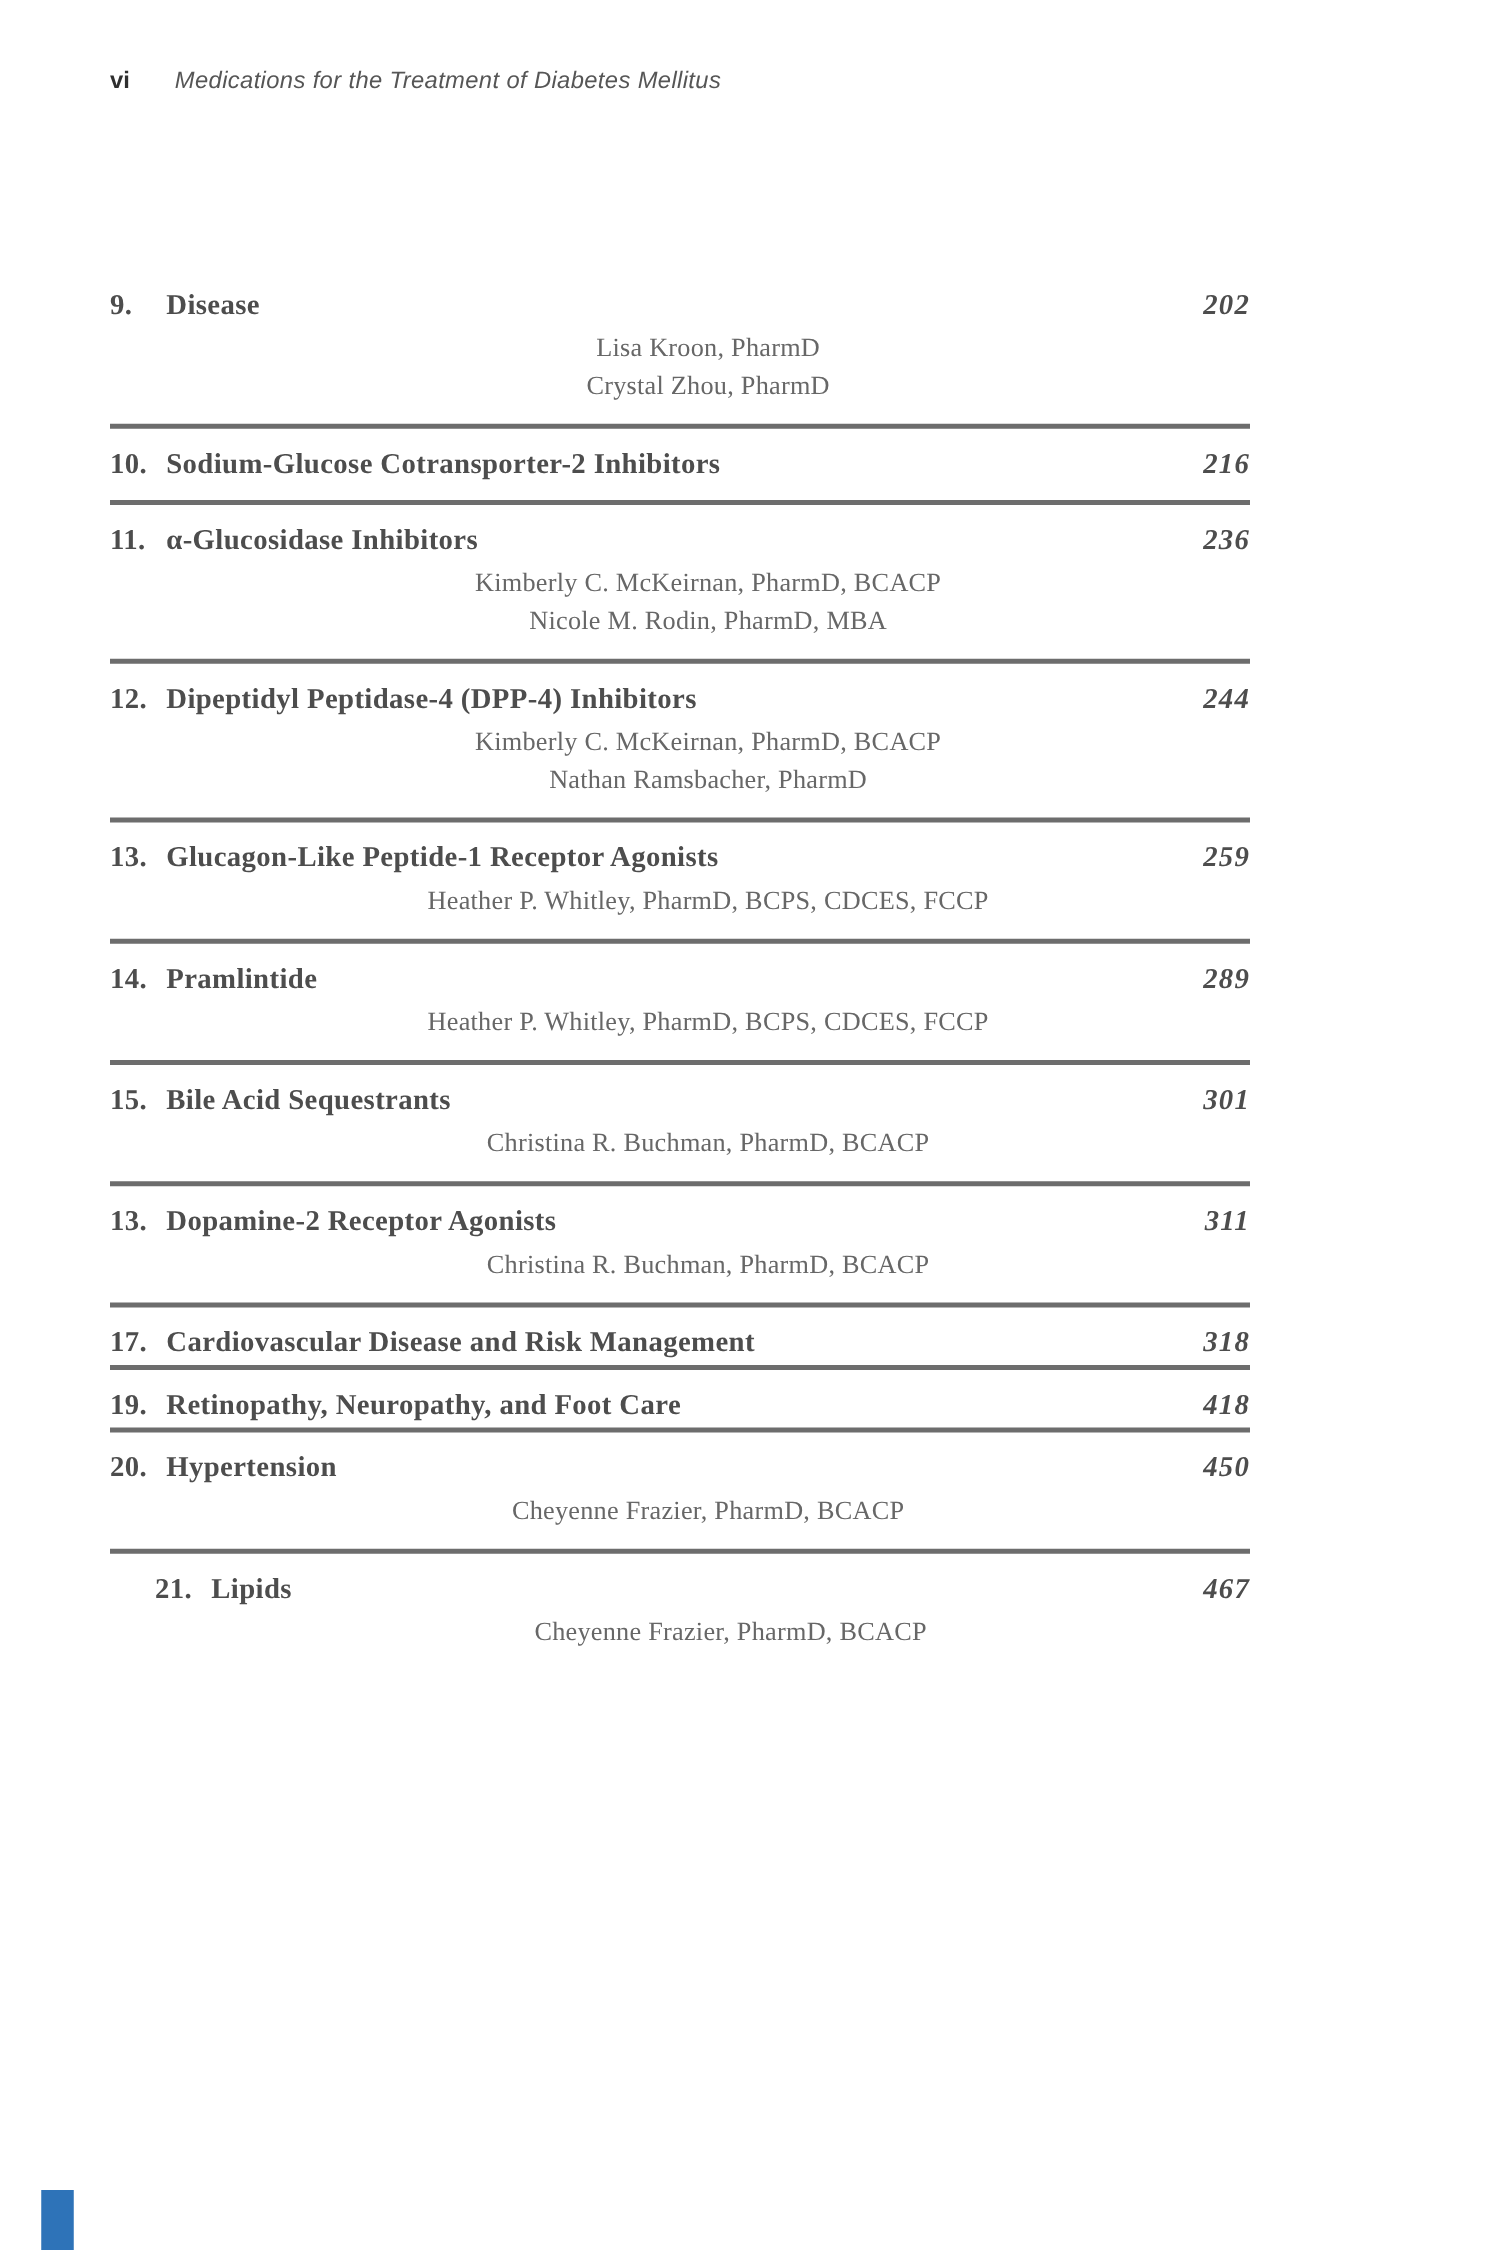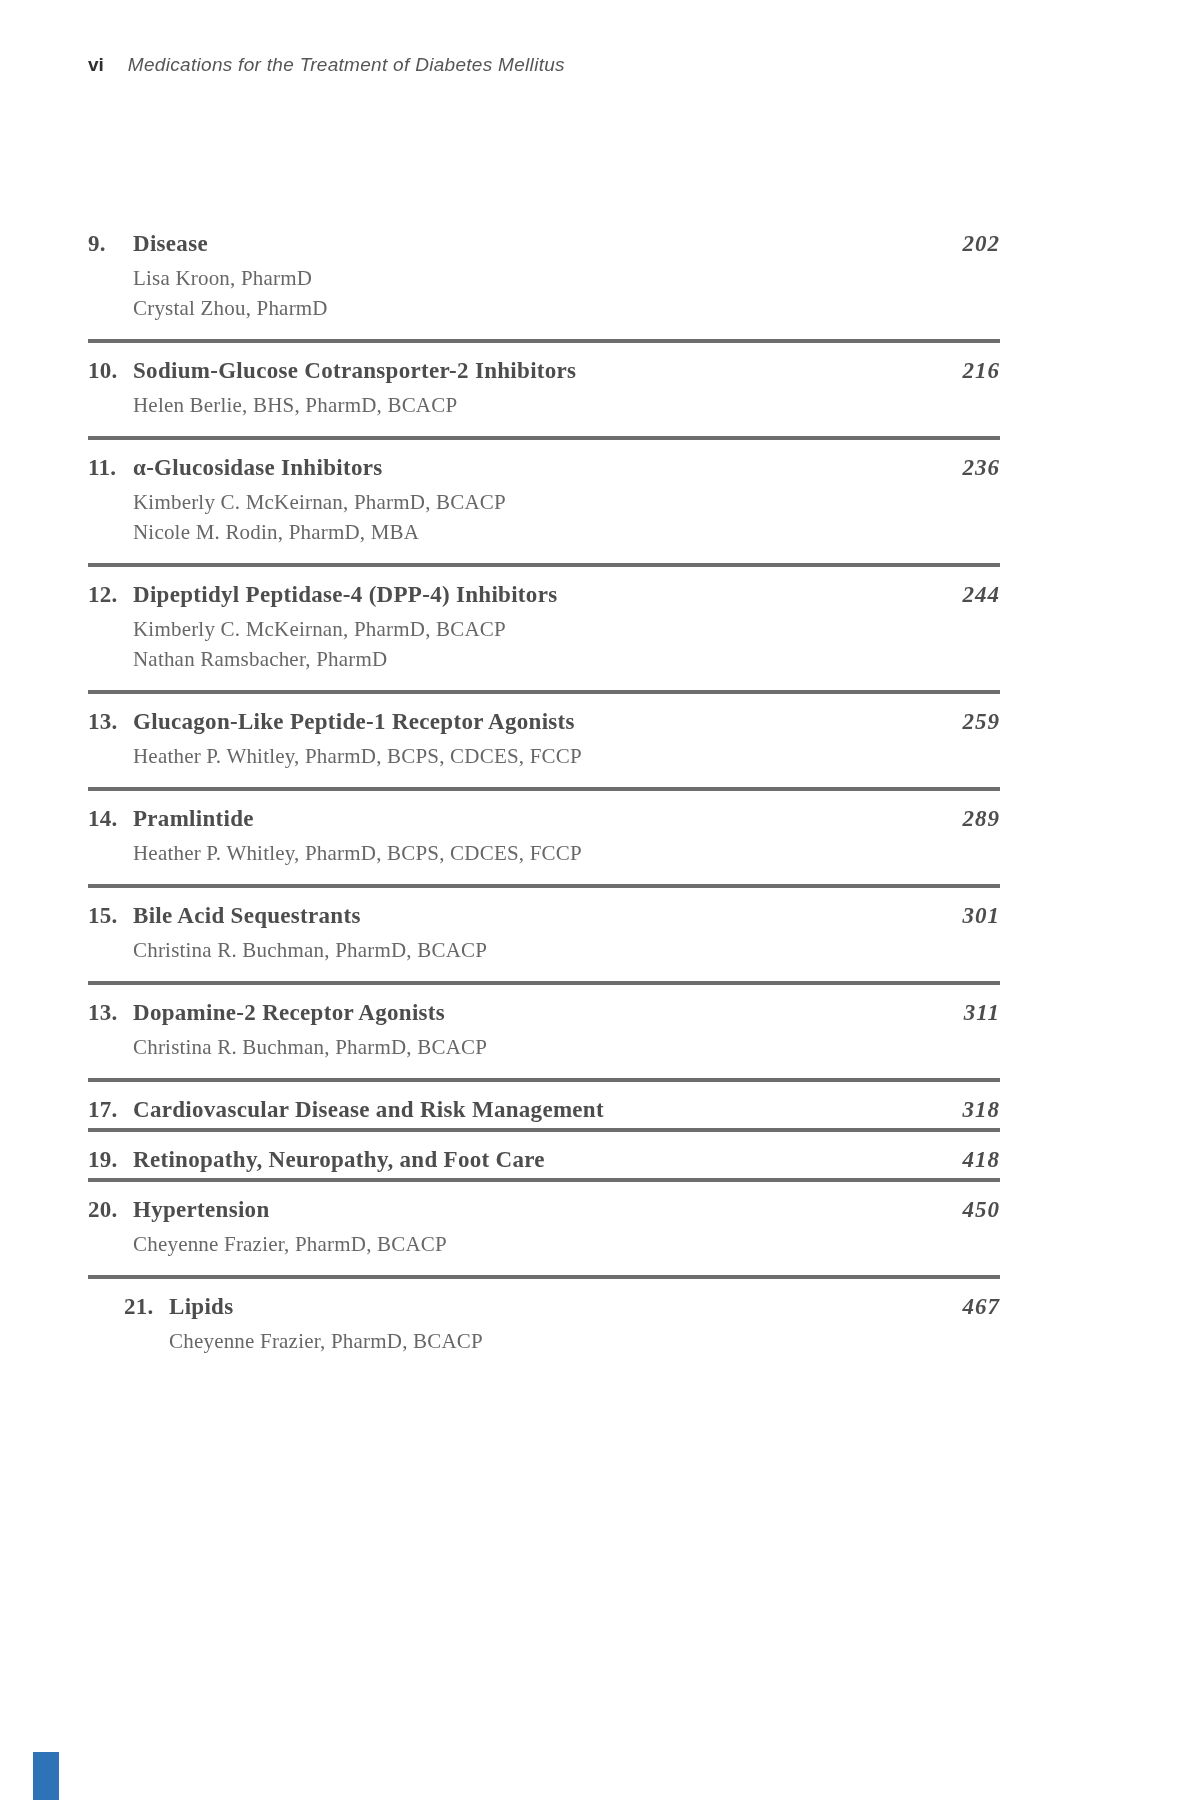--- a/index.html
+++ b/index.html
@@ -20,21 +20,21 @@
     display: flex;
     align-items: baseline;
     font-family: "Liberation Sans", sans-serif;
     font-size: 19px;
     line-height: 26px;
     white-space: nowrap;
   }
   .folio {
     font-weight: bold;
     color: #2f2f2f;
-    margin-right: 24px;
+    margin-right: 36px;
   }
   .book-title {
     font-style: italic;
     font-weight: normal;
     color: #565656;
     letter-spacing: 0.3px;
   }
 
   
   .toc {
@@ -70,20 +70,21 @@
     margin-left: auto;
     text-align: right;
     flex: 0 0 auto;
     letter-spacing: 1px;
     font-style: italic;
   }
 
   .authors {
     margin-top: 6px;
     padding-left: 45px;
+    text-align: center;
   }
   .author-line {
     font-size: 21px;
     line-height: 30px;
     color: #676767;
     letter-spacing: 0.2px;
   }
 
   
   .accent-bar {
@@ -114,23 +115,20 @@
         <div class="author-line">Crystal Zhou, PharmD</div>
       </div>
   </div>
 
   <div class="entry">
     <div class="title-row">
       <span class="entry-num">10.</span>
       <span class="entry-title">Sodium-Glucose Cotransporter-2 Inhibitors</span>
       <span class="entry-page">216</span>
     </div>
-    <div class="authors">
-        <div class="author-line">Helen Berlie, BHS, PharmD, BCACP</div>
-      </div>
   </div>
 
   <div class="entry">
     <div class="title-row">
       <span class="entry-num">11.</span>
       <span class="entry-title">α-Glucosidase Inhibitors</span>
       <span class="entry-page">236</span>
     </div>
     <div class="authors">
         <div class="author-line">Kimberly C. McKeirnan, PharmD, BCACP</div>

